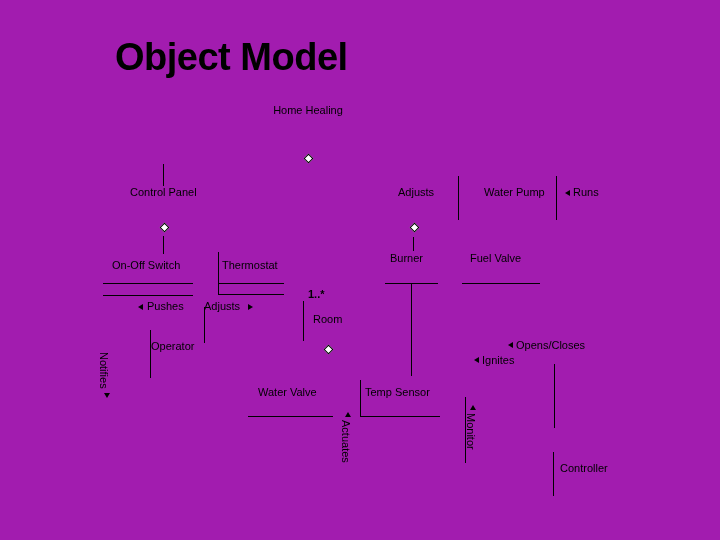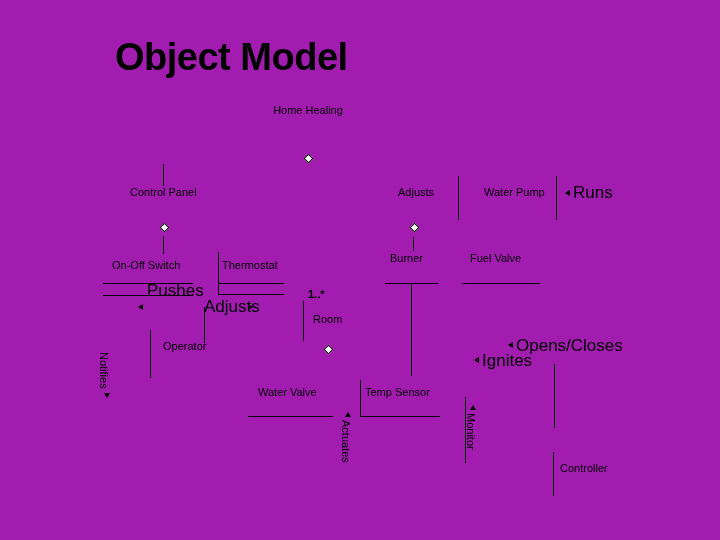--- a/index.html
+++ b/index.html
@@ -31,21 +31,21 @@
     font-size: 11px;
     line-height: 13px;
     white-space: nowrap;
     color: #000000;
   }
   .node-label.centered {
     text-align: center;
   }
   .assoc-label {
     position: absolute;
-    font-size: 17px;
+    font-size: 11px;
     line-height: 13px;
     white-space: nowrap;
     color: #000000;
   }
   .mult-label {
     position: absolute;
     font-size: 11px;
     font-weight: bold;
     line-height: 13px;
     white-space: nowrap;
@@ -138,21 +138,21 @@
   <div class="vline" style="left:556px; top:176px; height:44px;"></div>
 
   <div class="arrow-l" style="left:565px; top:190px;"></div>
   <div class="assoc-label" style="left:573px; top:186px;">Runs</div>
 
   <div class="node-label" style="left:112px; top:259px;">On-Off Switch</div>
   <div class="hline" style="left:103px; top:283px; width:90px;"></div>
   <div class="hline" style="left:103px; top:295px; width:90px;"></div>
 
   <div class="arrow-l" style="left:138px; top:304px;"></div>
-  <div class="assoc-label" style="left:147px; top:284px;">Pushes</div>
+  <div class="assoc-label" style="left:147px; top:300px;">Pushes</div>
 
   <div class="vline" style="left:218px; top:252px; height:42px;"></div>
   <div class="node-label" style="left:222px; top:259px;text-align:right;">Thermostat</div>
   <div class="hline" style="left:218px; top:283px; width:66px;"></div>
   <div class="hline" style="left:218px; top:294px; width:66px;"></div>
 
   <div class="assoc-label" style="left:204px; top:300px;">Adjusts</div>
   <div class="arrow-r" style="left:248px; top:304px;"></div>
 
   <div class="node-label" style="left:390px; top:252px;">Burner</div>
@@ -161,21 +161,21 @@
 
   <div class="node-label" style="left:470px; top:252px;">Fuel Valve</div>
   <div class="hline" style="left:462px; top:283px; width:78px;"></div>
 
   <div class="mult-label" style="left:308px; top:288px;">1..*</div>
   <div class="vline" style="left:303px; top:301px; height:40px;"></div>
   <div class="node-label" style="left:313px; top:313px;">Room</div>
   <div class="diamond" style="left:325px; top:346px;"></div>
 
   <div class="vline" style="left:204px; top:307px; height:36px;"></div>
-  <div class="node-label" style="left:163px; top:340px;">Operator</div>
+  <div class="node-label" style="left:151px; top:340px;">Operator</div>
   <div class="vline" style="left:150px; top:330px; height:48px;"></div>
 
   <div class="vrot" style="left:110px; top:352px;">Notifies</div>
   <div class="arrow-d" style="left:104px; top:393px;"></div>
 
   <div class="arrow-l" style="left:508px; top:342px;"></div>
   <div class="assoc-label" style="left:516px; top:339px;">Opens/Closes</div>
 
   <div class="arrow-l" style="left:474px; top:357px;"></div>
   <div class="assoc-label" style="left:482px; top:354px;">Ignites</div>

